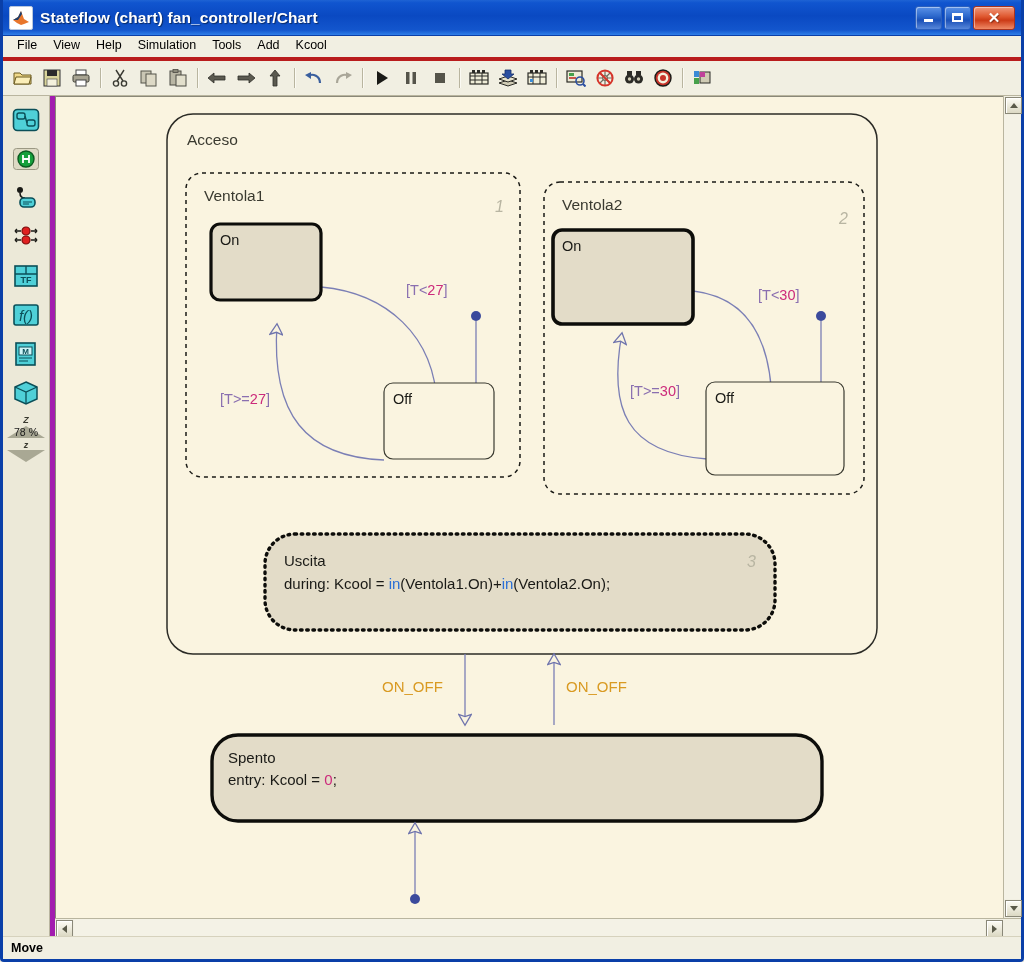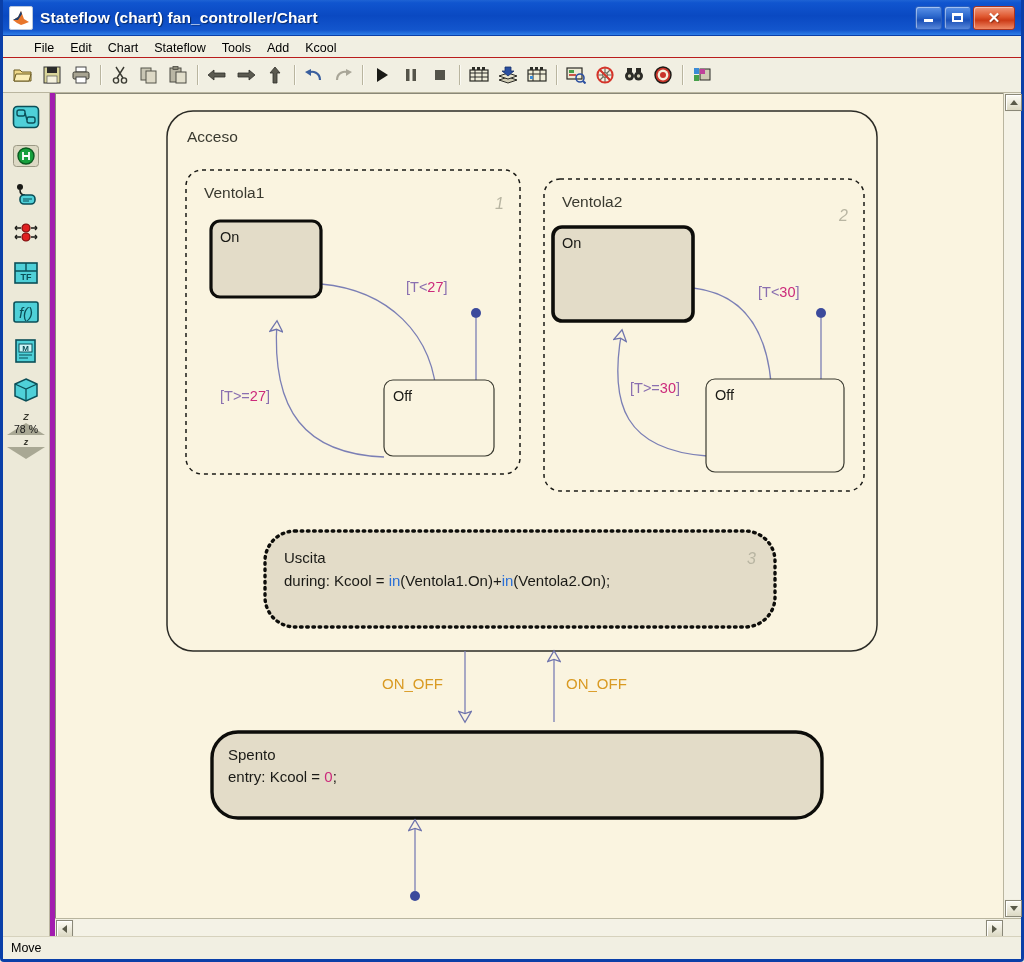--- a/index.html
+++ b/index.html
@@ -31,22 +31,22 @@
     display:flex;align-items:center;justify-content:center;
     background:linear-gradient(180deg,#5b92e8 0%,#2c68cc 42%,#1a50b8 60%,#5787da 100%);
     box-shadow:inset 1px 1px 0 rgba(255,255,255,.45);cursor:pointer;}
   .tbtn.close{width:40px;border:1px solid #a8331f;
     background:linear-gradient(180deg,#f09a7e 0%,#e05a32 42%,#cc3a16 60%,#ef8a66 100%);}
   .g-min{width:9px;height:3px;background:#fff;margin-top:6px;}
   .g-max{width:11px;height:9px;border:2px solid #fff;border-top-width:3px;box-sizing:border-box;}
   .g-close{color:#fff;font-size:15px;font-weight:bold;line-height:14px;
     font-family:"Liberation Sans",sans-serif;text-shadow:1px 1px 1px rgba(0,0,0,.35);}
   
-  .menubar{height:21px;flex:0 0 21px;display:flex;align-items:flex-end;
-    background:#f1efe2;border-bottom:1px solid #b91c1c;padding-left:23px;}
+  .menubar{height:21px;flex:0 0 21px;display:flex;align-items:flex-start;
+    background:#f1efe2;border-bottom:4px solid #b91c1c;padding-left:6px;}
   .menuitem{font-size:12.5px;color:#000;padding:2px 8px;cursor:default;white-space:nowrap;}
   
   .toolbar{height:34px;flex:0 0 34px;display:flex;align-items:center;
     background:#f1efe2;border-bottom:1px solid #b9b59f;padding-left:6px;gap:1px;}
   .tool{width:26px;height:26px;display:flex;align-items:center;justify-content:center;
     cursor:pointer;border:1px solid transparent;border-radius:2px;}
   .tsep{width:1px;height:20px;background:#b9b59f;margin:0 4px;
     box-shadow:1px 0 0 #fbfaf3;}
   
   .bodyrow{flex:1;display:flex;min-height:0;background:#ece9d8;}
@@ -86,21 +86,21 @@
   .strack{flex:1;background:#f4f2e6;}
   .scorner{width:17px;height:17px;flex:0 0 17px;background:#f1efe2;}
   .sarr{width:0;height:0;}
   .sarr.up{border-left:4px solid transparent;border-right:4px solid transparent;border-bottom:5px solid #5a5a4a;}
   .sarr.dn{border-left:4px solid transparent;border-right:4px solid transparent;border-top:5px solid #5a5a4a;}
   .sarr.lf{border-top:4px solid transparent;border-bottom:4px solid transparent;border-right:5px solid #5a5a4a;}
   .sarr.rt{border-top:4px solid transparent;border-bottom:4px solid transparent;border-left:5px solid #5a5a4a;}
   
   .statusbar{height:22px;flex:0 0 22px;background:#f1efe2;
     border-top:1px solid #d6d2bd;display:flex;align-items:center;padding-left:8px;}
-  .statustext{font-size:12.5px;color:#000;}
+  .statustext{font-size:12.5px;color:#000;font-weight:bold;}
   
   text{font-family:"Liberation Sans",sans-serif;}
 </style>
 </head>
 <body>
 
 <div class="window">
 
   <div class="titlebar">
     <div class="tb-logo">
@@ -118,23 +118,23 @@
           <div class="g-max"></div>
         </div>
       <div class="tbtn close">
           <div class="g-close">✕</div>
         </div>
     </div>
   </div>
 
   <div class="menubar">
     <div class="menuitem">File</div>
-    <div class="menuitem">Edit</div>
-    <div class="menuitem">Chart</div>
-    <div class="menuitem">Stateflow</div>
+    <div class="menuitem">View</div>
+    <div class="menuitem">Help</div>
+    <div class="menuitem">Simulation</div>
     <div class="menuitem">Tools</div>
     <div class="menuitem">Add</div>
     <div class="menuitem">Kcool</div>
   </div>
 
   <div class="toolbar">
     <div class="tool">
       <svg width="20" height="18" viewBox="0 0 20 18">
           <path d="M1 4h6l2 2h9v9H1z" fill="#f0d98a" stroke="#6b5a20" stroke-width="1"></path>
           <path d="M3 8h15l-2 7H1z" fill="#fbeeb8" stroke="#6b5a20" stroke-width="1"></path>

